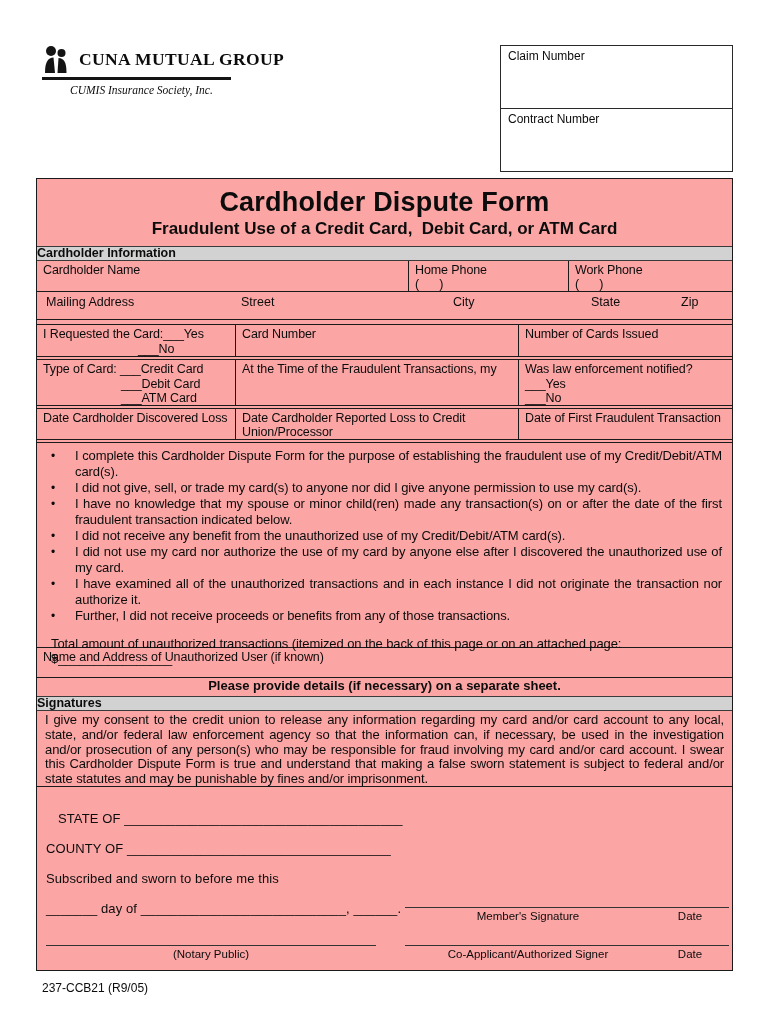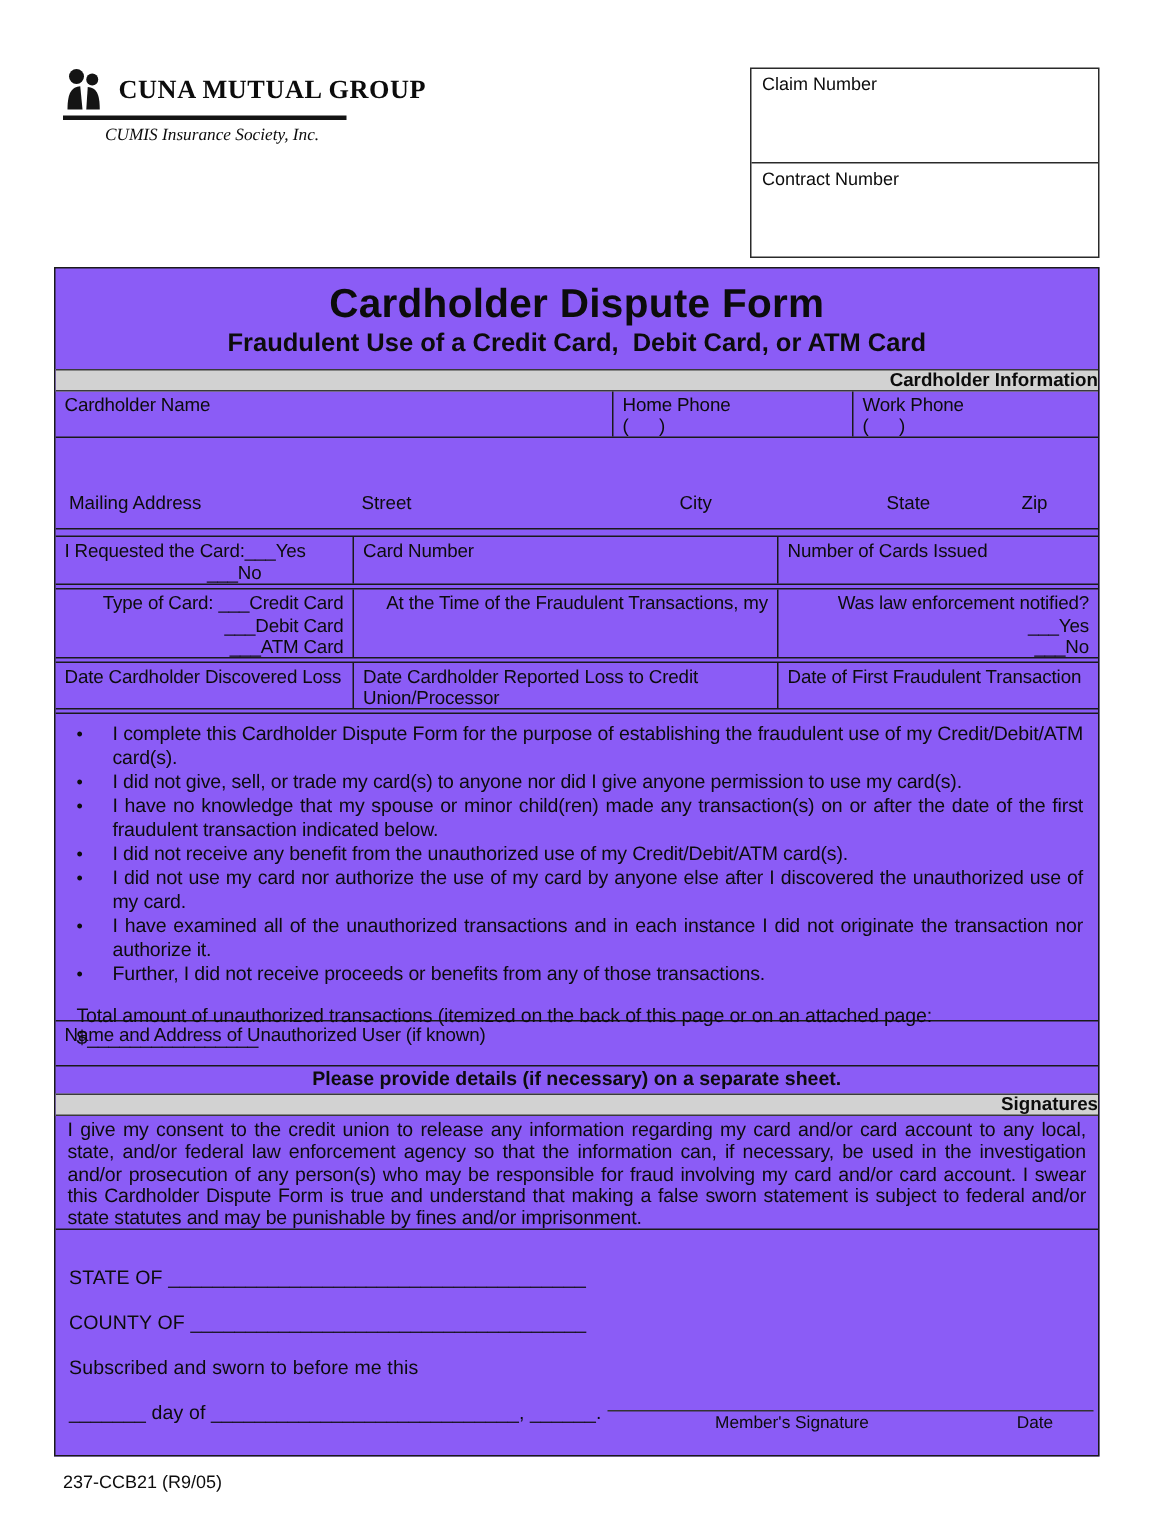--- a/index.html
+++ b/index.html
@@ -25,59 +25,59 @@
   
   .claim-box {
     position:absolute; left:500px; top:45px; width:233px; height:127px;
     border:1px solid #2a2a2a; display:flex; flex-direction:column;
   }
   .claim-cell { flex:1; padding:3px 7px; font-size:12px; border-top:1px solid #2a2a2a; }
   .claim-cell:first-child { border-top:none; }
   
   .main-box {
     position:absolute; left:36px; top:178px; width:697px; height:793px;
-    border:1px solid #1a1a1a; background:#8b5cf6; overflow:hidden;
+    border:1px solid #1a1a1a; background:#fca5a5; overflow:hidden;
   }
   .title-block { height:67px; padding-top:8px; text-align:center; }
   .h1 { font-size:27px; font-weight:bold; line-height:30px; letter-spacing:0.2px; }
   .h2 { font-size:17px; font-weight:bold; line-height:24px; white-space:pre; }
   .bar {
-    height:15px; line-height:13px; text-align:right; font-weight:bold;
+    height:15px; line-height:13px; text-align:left; font-weight:bold;
     font-size:12.5px; background:#d2d2d2;
     border-top:1px solid #3a3a3a; border-bottom:1px solid #3a3a3a;
   }
   .row { display:flex; border-bottom:1px solid #1a1a1a; position:relative; }
   .bt { border-top:1px solid #1a1a1a; }
   .gap2 { height:2px; } .gap4 { height:4px; }
   .cell { padding:2px 6px; font-size:12.5px; letter-spacing:-0.1px; }
   .bl { border-left:1px solid #1a1a1a; }
   .r1 { height:31px; } .r1 .ca { width:371px; } .r1 .cb { width:160px; } .r1 .cc { flex:1; }
-  .r2 { height:28px; font-size:12.5px;margin-top:33px; }
+  .r2 { height:28px; font-size:12.5px; }
   .r2 span { position:absolute; top:3px; }
-  .r3 { height:33px; } .r4 { height:47px;text-align:right; } .r5 { height:32px; }
+  .r3 { height:33px; } .r4 { height:47px; } .r5 { height:32px; }
   .w1 { width:198px; } .w2 { width:283px; } .w3 { flex:1; }
   .ind95 { margin-left:95px; } .ind78 { margin-left:78px; }
   .split { display:flex; justify-content:space-between; padding-right:2px; }
   .ind100 { margin-left:100px; }
   .cell div { line-height:14.5px; }
   
   .bullets { border-top:1px solid #1a1a1a; border-bottom:1px solid #1a1a1a;
     height:206px; padding:5px 10px 0 14px; font-size:13px; }
   .bullet { display:flex; }
   .dot { width:24px; flex:none; font-size:12px; line-height:16px; }
   .btext { flex:1; text-align:justify; line-height:16px; letter-spacing:-0.1px; }
   .total-line { margin-top:12px; padding-left:0px; font-size:13px; letter-spacing:-0.1px; }
   .r6 { height:30px; } .r7 { height:18px; border-bottom:none; justify-content:center; }
   .r7 span { font-weight:bold; font-size:13px; }
   
   .consent { border-bottom:1px solid #1a1a1a; height:76px; padding:2px 8px;
     font-size:13px; line-height:14.8px; text-align:justify; letter-spacing:-0.1px; }
   .sig-area { position:relative; height:184px; font-size:13px; }
   .sa { position:absolute; white-space:pre; letter-spacing:0.1px; }
-  .st { left:9px; top:24px; } .co { left:9px; top:54px; }
+  .st { left:21px; top:24px; } .co { left:9px; top:54px; }
   .su { left:9px; top:84px; } .dl { left:9px; top:114px; }
   .sig-group { position:absolute; }
   .member { left:368px; top:120px; width:324px; }
   .notary { left:9px;  top:158px; width:330px; }
   .coapp  { left:368px; top:158px; width:324px; }
   .sig-line { border-top:1.5px solid #333; height:2px; }
   .sig-label-row { display:flex; font-size:11.5px; margin-top:1px; }
   .sig-label-row .cen { flex:1; text-align:center; }
   .sig-label-row .date { width:78px; text-align:center; }
   .footer { position:absolute; left:42px; top:981px; font-size:12px; }

